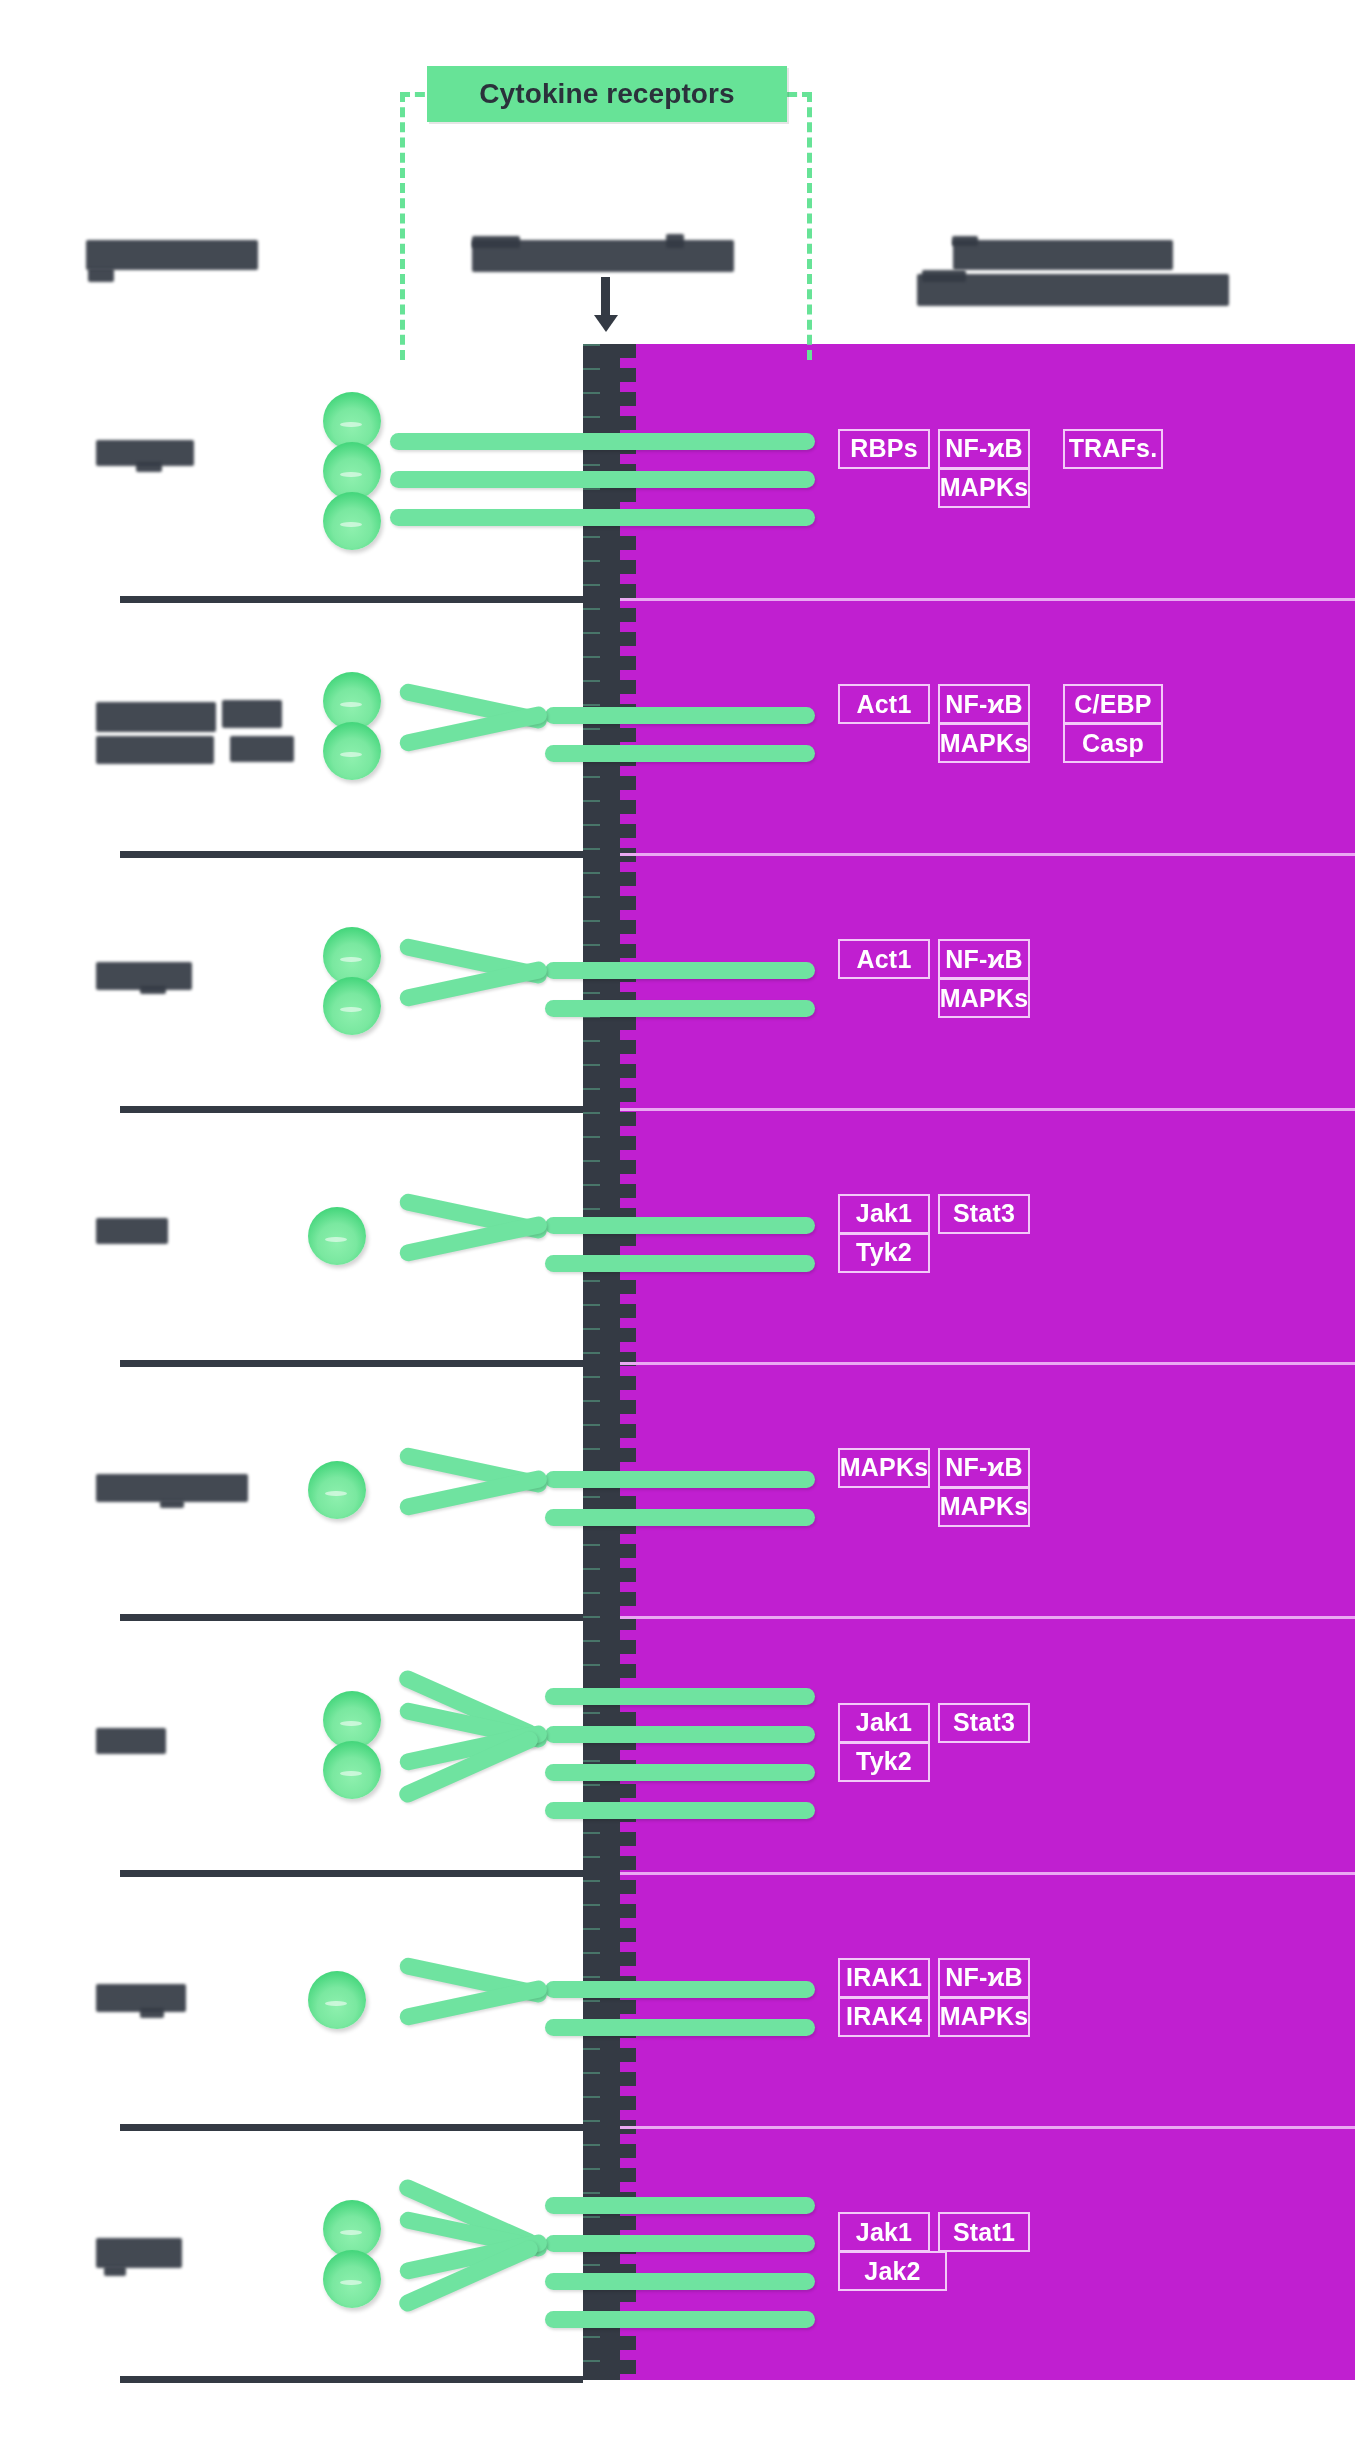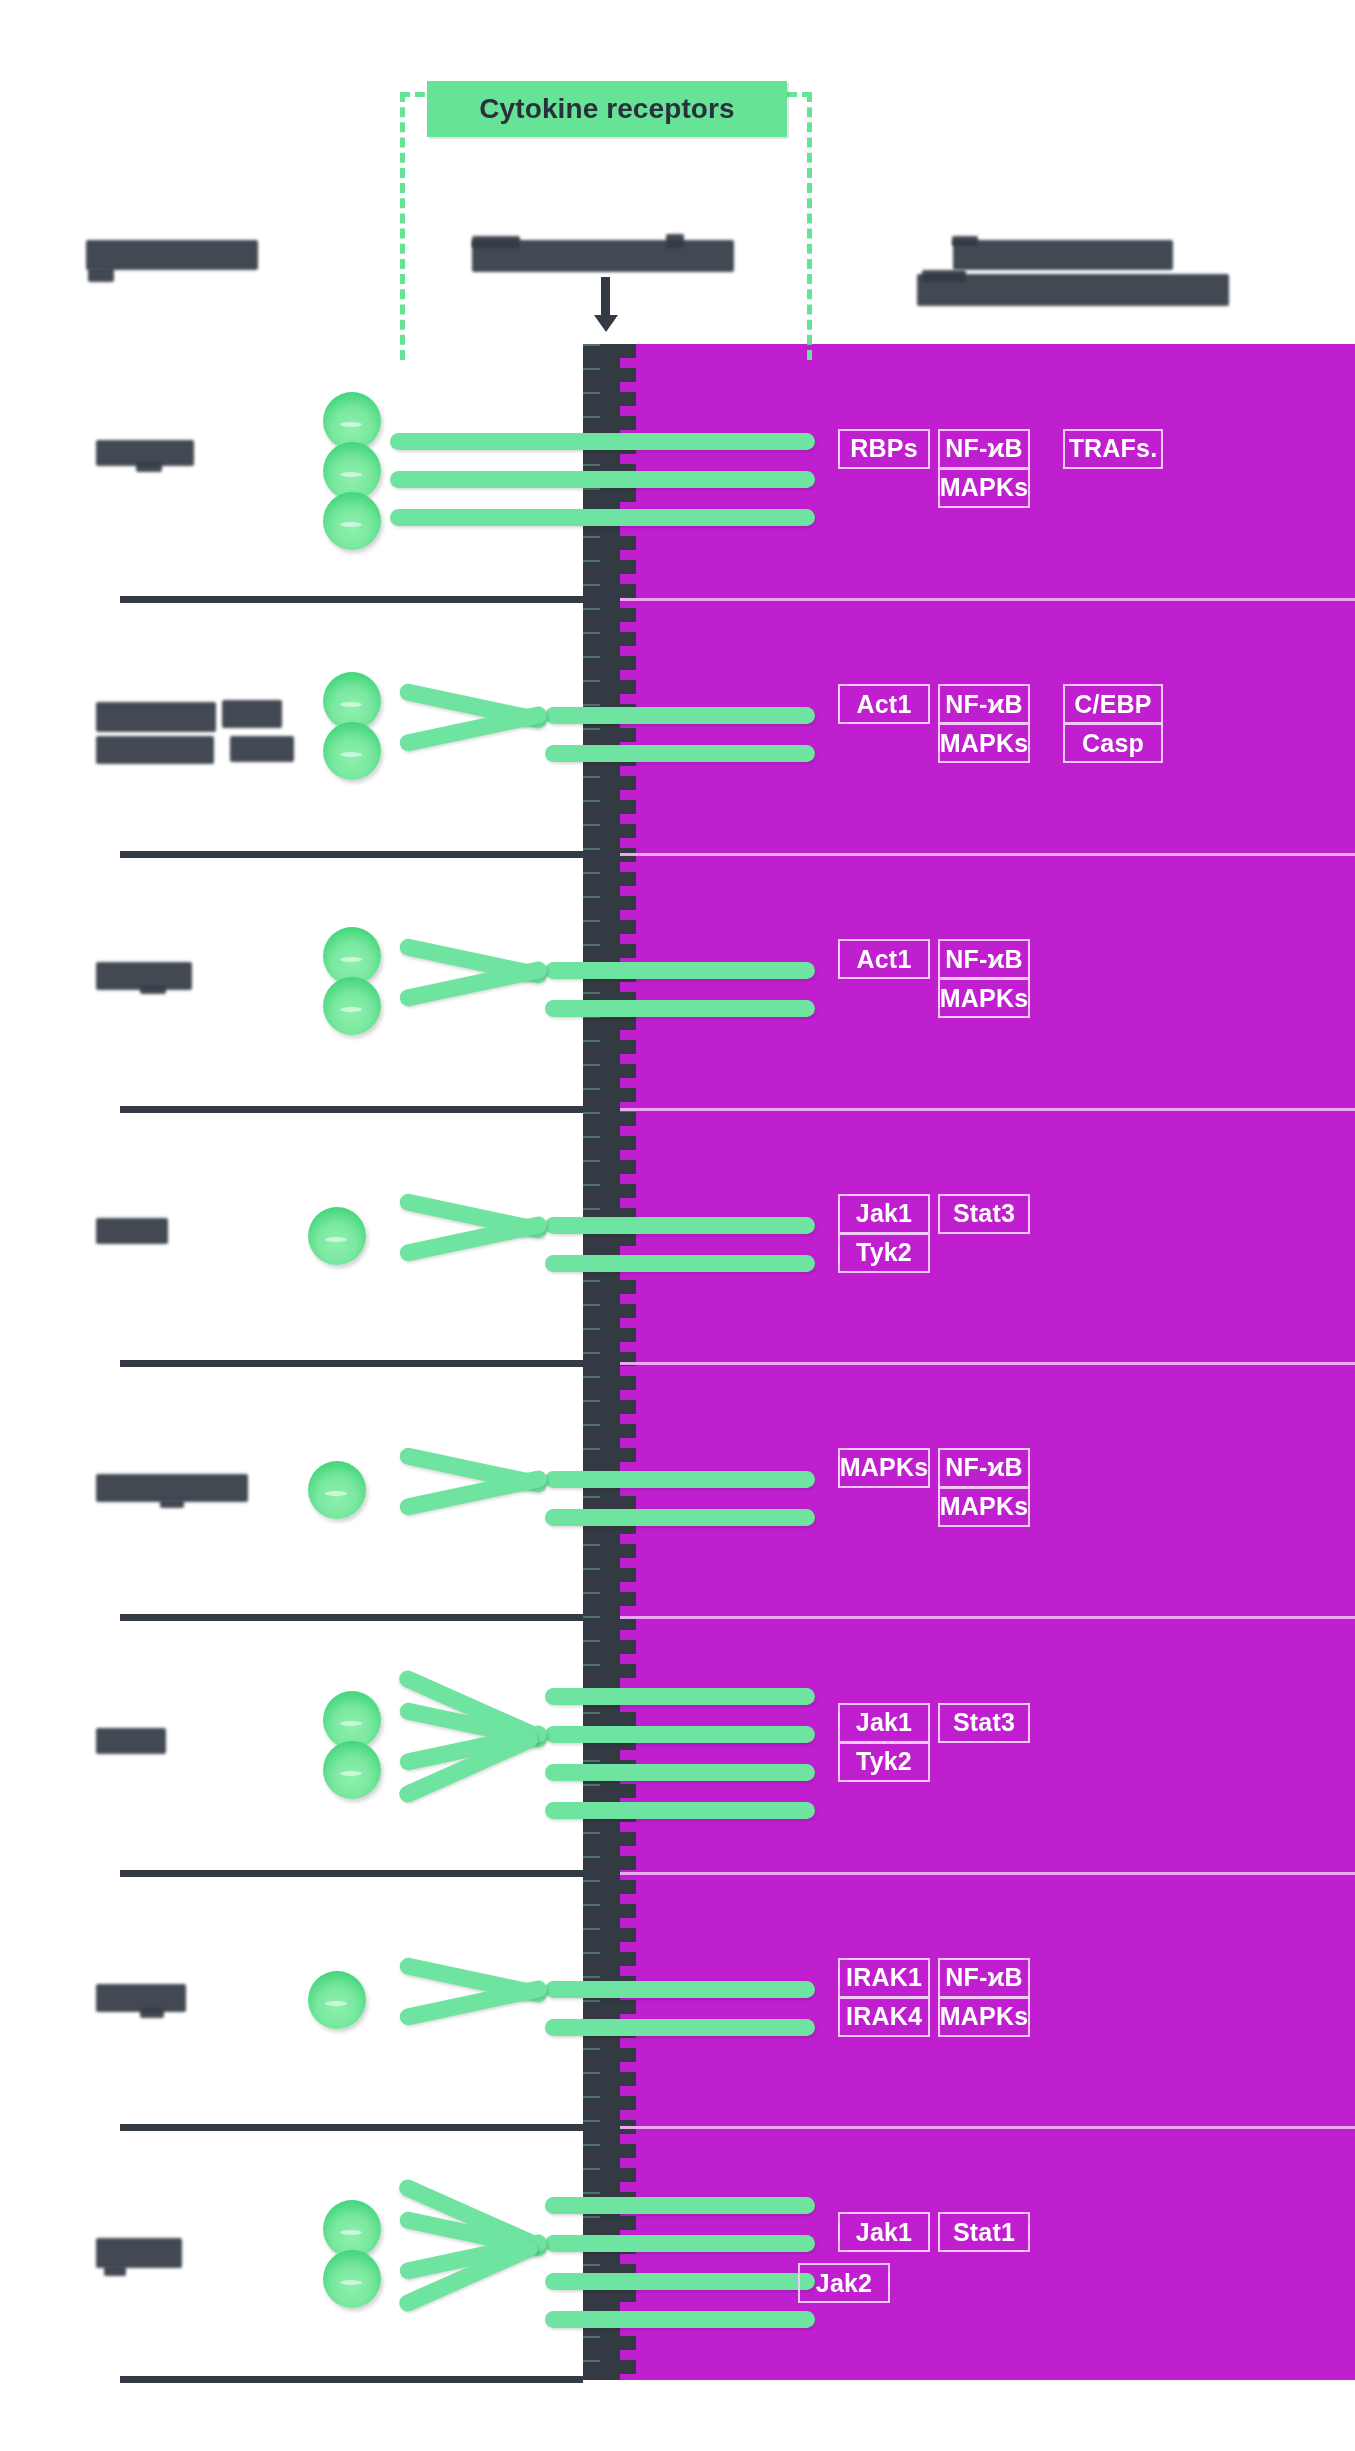--- a/index.html
+++ b/index.html
@@ -63,21 +63,21 @@
 
   <div class="cytoplasm"></div>
 
   <div class="membrane">
     <div class="membrane-teeth"></div>
   </div>
   <div class="membrane-combs"></div>
 
   <div class="bracket" style="left:400px;top:92px;width:412px;height:268px;"></div>
 
-  <div class="badge" style="left:427px;top:66px;width:360px;height:56px;font-size:28px;margin-top:15px;">
+  <div class="badge" style="left:427px;top:66px;width:360px;height:56px;font-size:28px;">
     <span>Cytokine receptors</span>
   </div>
 
   <div class="hdr" title="Cytokines">
     <div class="redact" style="left:86px;top:240px;width:172px;height:30px;"></div>
     <div class="redact" style="left:88px;top:268px;width:26px;height:14px;"></div>
   </div>
 
   <div class="hdr" title="Cell membrane">
     <div class="redact" style="left:472px;top:240px;width:262px;height:32px;"></div>
@@ -269,19 +269,19 @@
       <div class="bar" style="left: 400px; top: 2176px; width: 150px; transform: rotate(24deg);"></div>
       <div class="bar" style="left: 400px; top: 2210px; width: 150px; transform: rotate(12deg);"></div>
       <div class="bar" style="left: 400px; top: 2264px; width: 150px; transform: rotate(-12deg);"></div>
       <div class="bar" style="left: 400px; top: 2298px; width: 150px; transform: rotate(-24deg);"></div>
       <div class="factor" style="left: 838px; top: 2212px; width: 92px;">
         <span>Jak1</span>
       </div>
       <div class="factor" style="left: 938px; top: 2212px; width: 92px;">
         <span>Stat1</span>
       </div>
-      <div class="factor" style="left: 798px; top: 2251px; width: 92px; margin-top: 12px;">
+      <div class="factor" style="left: 838px; top: 2251px; width: 109px;">
         <span>Jak2</span>
       </div>
       <div class="sep-left" style="left: 120px; top: 2376px; width: 463px;"></div>
     </div>
 
 </div>
 
 </body></html>

